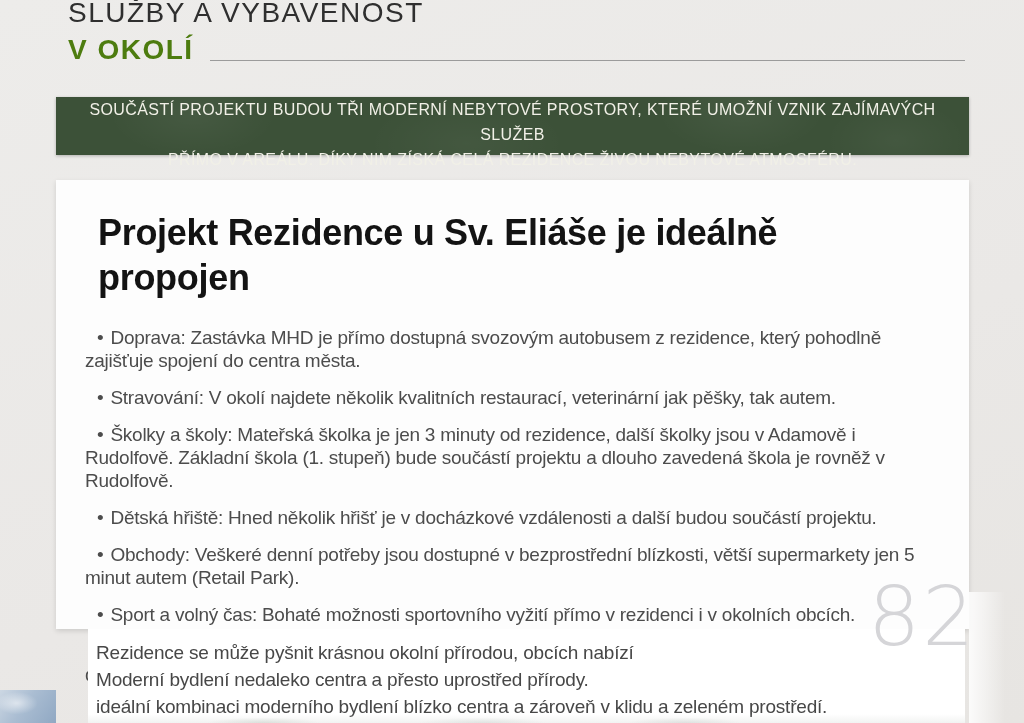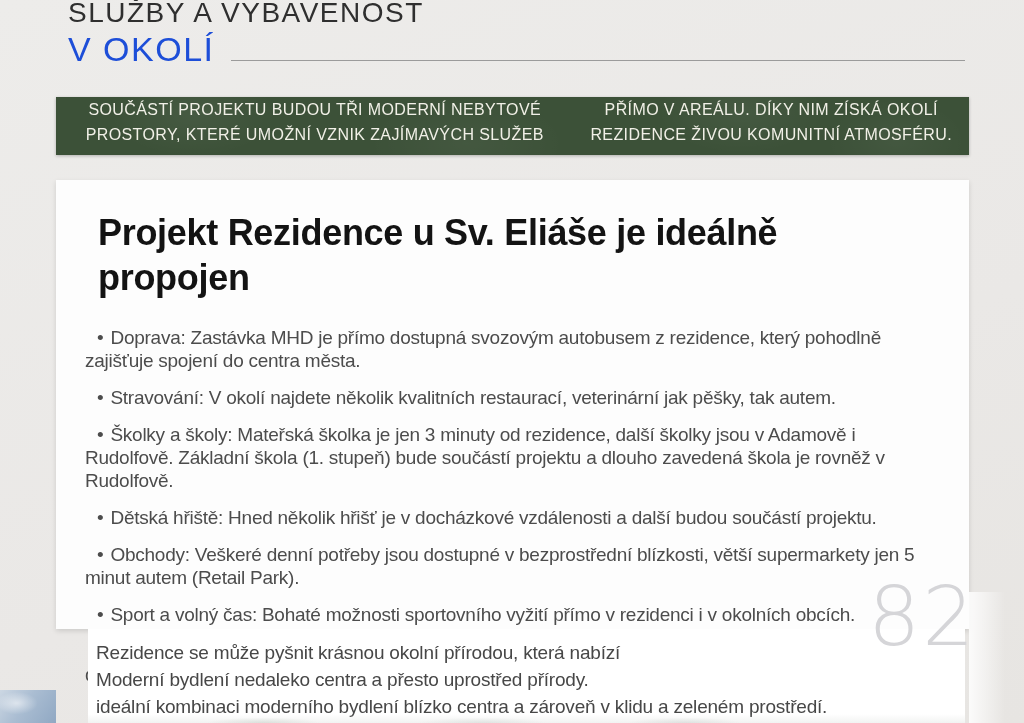--- a/index.html
+++ b/index.html
@@ -13,38 +13,38 @@
   .page-title{
     position:absolute;left:68px;top:-6px;
     font-size:28px;line-height:37px;font-weight:300;
     letter-spacing:1.5px;color:#2f2f2f;
   }
   .title-row2{
     position:absolute;left:68px;top:31px;width:897px;
     display:flex;align-items:flex-end;
   }
   .title-row2 .t2{
-    font-size:34px;line-height:37px;font-weight:400;
-    letter-spacing:1.5px;color:#1d4ed8;white-space:nowrap;
+    font-size:28px;line-height:37px;font-weight:700;
+    letter-spacing:1.5px;color:#4d7c0f;white-space:nowrap;
   }
   .title-divider{
     flex:1;height:0;border-bottom:1px solid #9b9b9b;
     margin-left:16px;margin-bottom:7px;
   }
   
   .banner{
     position:absolute;left:56px;top:97px;width:913px;height:58px;
     background-color:#3c5138;
     background-image:
       radial-gradient(ellipse 120px 60px at 15% 30%, rgba(255,255,255,0.05), rgba(255,255,255,0) 70%),
       radial-gradient(ellipse 140px 70px at 45% 80%, rgba(255,255,255,0.04), rgba(255,255,255,0) 70%),
       radial-gradient(ellipse 120px 60px at 75% 25%, rgba(255,255,255,0.05), rgba(255,255,255,0) 70%),
       radial-gradient(ellipse 100px 60px at 92% 75%, rgba(255,255,255,0.04), rgba(255,255,255,0) 70%);
     box-shadow:0 1px 3px rgba(0,0,0,0.25);
-    display:flex;flex-direction:row;justify-content:space-between;
+    display:flex;flex-direction:column;justify-content:space-between;
     text-align:center;
   }
   .banner .bline{
     color:#f1f0e7;font-size:16px;line-height:25px;
     letter-spacing:0.4px;font-weight:400;
   }
   
   .card{
     position:absolute;left:56px;top:180px;width:913px;height:449px;
     background:#fdfdfd;
@@ -106,21 +106,21 @@
 <body>
 
 <div class="page-title">SLUŽBY A VYBAVENOST</div>
 <div class="title-row2">
   <span class="t2">V OKOLÍ</span>
   <div class="title-divider"></div>
 </div>
 
 <div class="banner">
   <div class="bline">SOUČÁSTÍ PROJEKTU BUDOU TŘI MODERNÍ NEBYTOVÉ PROSTORY, KTERÉ UMOŽNÍ VZNIK ZAJÍMAVÝCH SLUŽEB</div>
-  <div class="bline">PŘÍMO V AREÁLU. DÍKY NIM ZÍSKÁ OKOLÍ REZIDENCE ŽIVOU KOMUNITNÍ ATMOSFÉRU.</div>
+  <div class="bline">PŘÍMO V AREÁLU. DÍKY NIM ZÍSKÁ CELÁ REZIDENCE ŽIVOU NEBYTOVÉ ATMOSFÉRU.</div>
 </div>
 
 <div class="card">
   <div class="card-heading">
     <span>Projekt Rezidence u Sv. Eliáše je ideálně propojen</span>
   </div>
   <div class="bullets">
     <p><span class="dot">•</span><span>Doprava: Zastávka MHD je přímo dostupná svozovým autobusem z rezidence, který pohodlně zajišťuje spojení do centra města.</span></p>
     <p><span class="dot">•</span><span>Stravování: V okolí najdete několik kvalitních restaurací, veterinární jak pěšky, tak autem.</span></p>
     <p><span class="dot">•</span><span>Školky a školy: Mateřská školka je jen 3 minuty od rezidence, další školky jsou v Adamově i Rudolfově. Základní škola (1. stupeň) bude součástí projektu a dlouho zavedená škola je rovněž v Rudolfově.</span></p>
@@ -128,20 +128,20 @@
     <p><span class="dot">•</span><span>Obchody: Veškeré denní potřeby jsou dostupné v bezprostřední blízkosti, větší supermarkety jen 5 minut autem (Retail Park).</span></p>
     <p><span class="dot">•</span><span>Sport a volný čas: Bohaté možnosti sportovního vyžití přímo v rezidenci i v okolních obcích.</span></p>
     <p><span class="dot">•</span><span>Ostatní služby: Pošta v Rudolfově, lékárny, bankomaty, nemocnice, veterinární ordinace a další důležité služby jsou snadno dostupné.</span></p>
   </div>
 </div>
 
 <div class="quote-mark">82</div>
 
 <div class="quote-panel">
   <div class="quote-text">
-    <span>Rezidence se může pyšnit krásnou okolní přírodou, která nabízí</span>
+    <span>Rezidence se může pyšnit krásnou okolní přírodou, obcích nabízí</span>
     <span>Moderní bydlení nedaleko centra a přesto uprostřed přírody.</span>
     <span>ideální kombinaci moderního bydlení blízko centra a zároveň v klidu a zeleném prostředí.</span>
   </div>
 </div>
 
 <div class="photo-frag-bl"></div>
 <div class="card-edge-glow"></div>
 
 </body></html>

